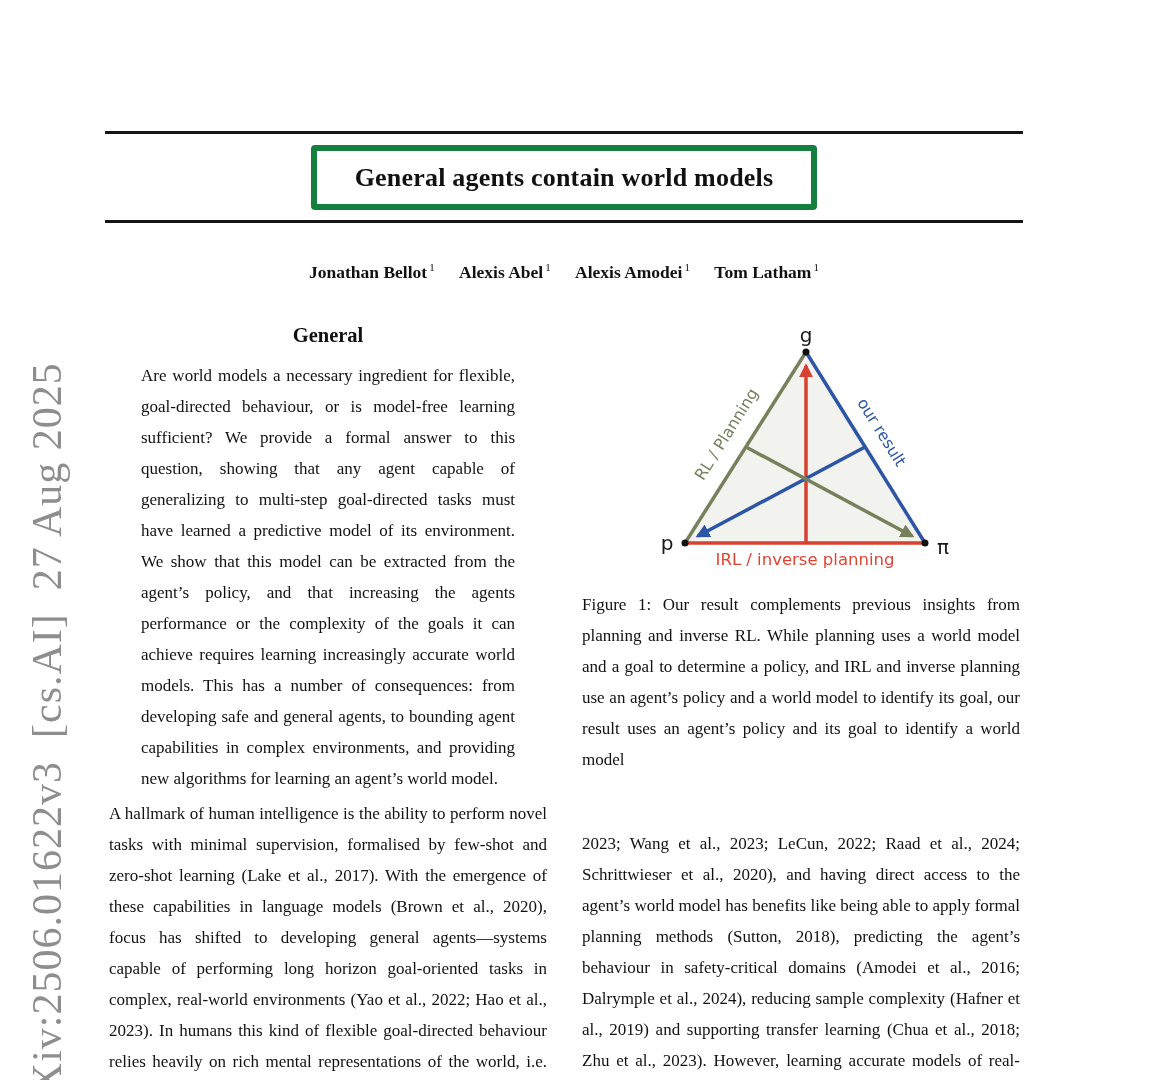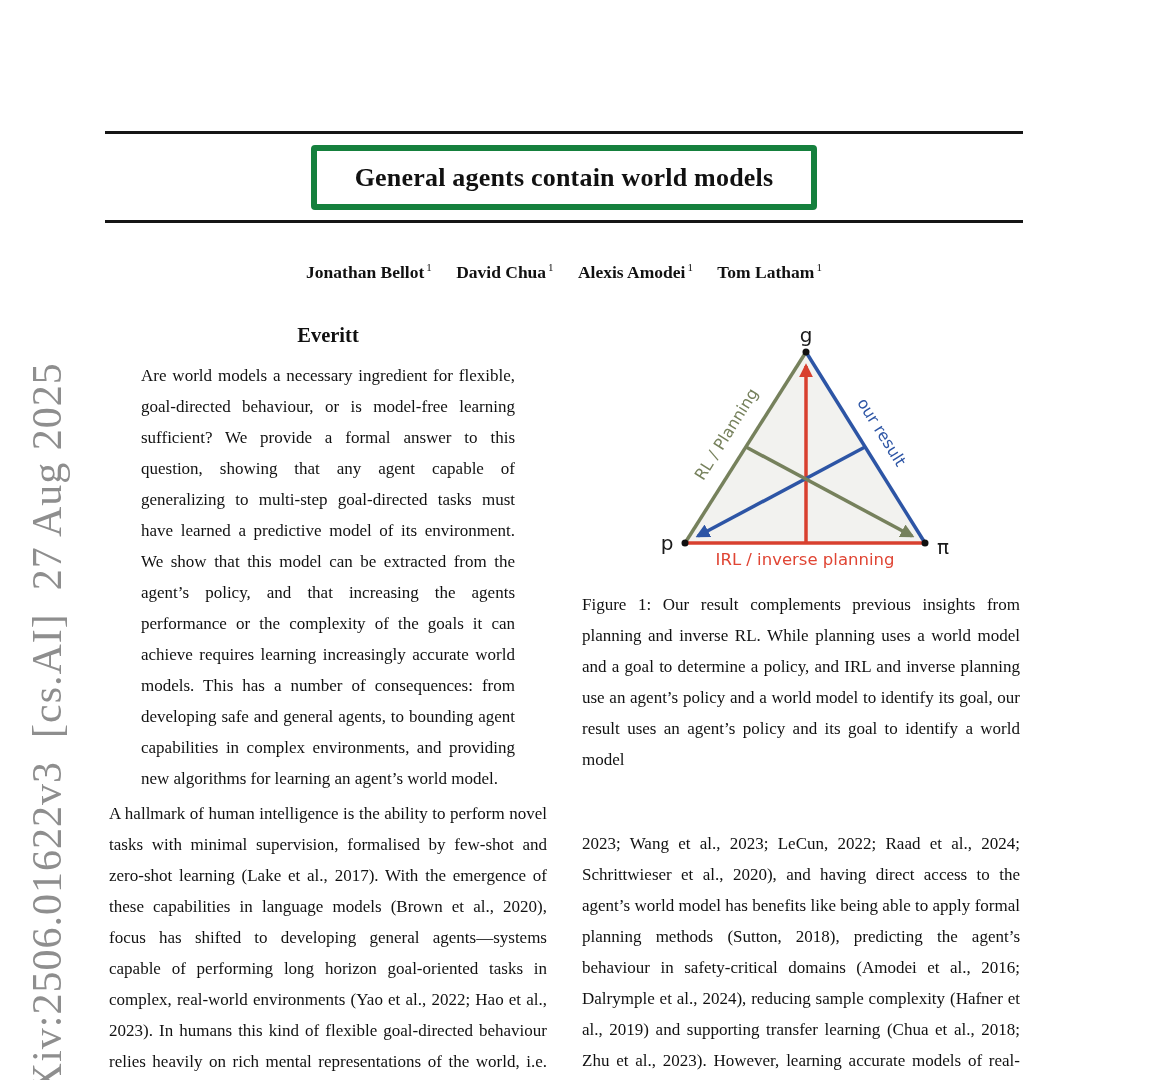--- a/index.html
+++ b/index.html
@@ -50,27 +50,27 @@
 <div class="rule rule-top"></div>
 
 <div class="title-box">
   <h1 class="title">General agents contain world models</h1>
 </div>
 
 <div class="rule rule-mid"></div>
 
 <div class="authors">
   <span class="author"><span>Jonathan Bellot</span><sup>1</sup></span>
-  <span class="author"><span>David Chua</span><sup>1</sup></span>
+  <span class="author"><span>Alexis Abel</span><sup>1</sup></span>
   <span class="author"><span>Alexis Amodei</span><sup>1</sup></span>
   <span class="author"><span>Tom Latham</span><sup>1</sup></span>
 </div>
 
 <div class="col-left">
-  <div class="abstract-heading">Everitt</div>
+  <div class="abstract-heading">General</div>
   <p class="abstract-text jtext">Are world models a necessary ingredient for flexible, goal-directed behaviour, or is model-free learning sufficient? We provide a formal answer to this question, showing that any agent capable of generalizing to multi-step goal-directed tasks must have learned a predictive model of its environment. We show that this model can be extracted from the agent’s policy, and that increasing the agents performance or the complexity of the goals it can achieve requires learning increasingly accurate world models. This has a number of consequences: from developing safe and general agents, to bounding agent capabilities in complex environments, and providing new algorithms for learning an agent’s world model.</p>
   <p class="jtext">A hallmark of human intelligence is the ability to perform novel tasks with minimal supervision, formalised by few-shot and zero-shot learning (Lake et al., 2017). With the emergence of these capabilities in language models (Brown et al., 2020), focus has shifted to developing general agents—systems capable of performing long horizon goal-oriented tasks in complex, real-world environments (Yao et al., 2022; Hao et al., 2023). In humans this kind of flexible goal-directed behaviour relies heavily on rich mental representations of the world, i.e. world models (Johnson-Laird, 1983; Ha &amp; Schmidhuber, 2018), which are used to set abstract goals beyond immediate sensory inputs (Locke &amp; Latham, 2013), and to deliberatively and proactively plan actions</p>
 </div>
 
 <div class="col-right">
   <svg class="figure" width="420" height="260" viewBox="0 0 420 260" xmlns="http://www.w3.org/2000/svg">
     <defs>
       <marker id="arr-red" viewBox="0 0 10 10" refX="8" refY="5" markerWidth="4" markerHeight="4" orient="auto">
         <path d="M0,0 L10,5 L0,10 z" fill="#d8402f"></path>
       </marker>

